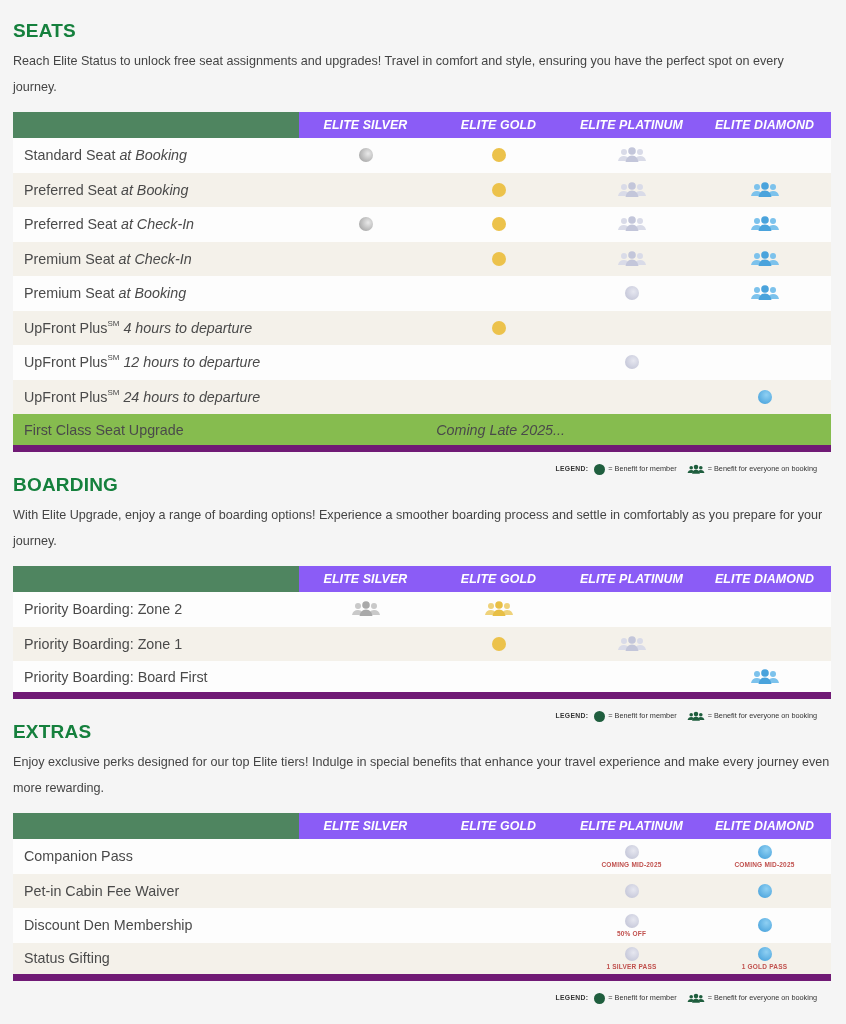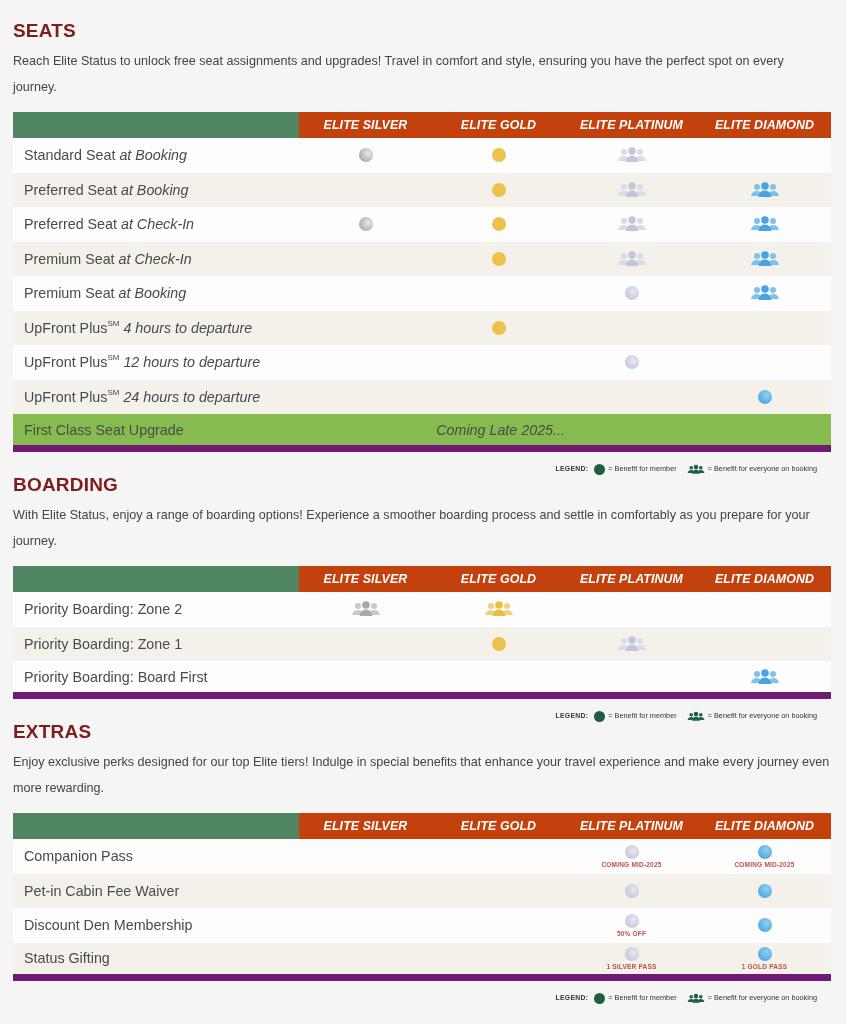--- a/index.html
+++ b/index.html
@@ -1,23 +1,23 @@
 <!DOCTYPE html>
 <html><head>
 <meta charset="utf-8">
 <style>
   * { box-sizing: border-box; margin: 0; padding: 0; }
   html, body { width: 846px; height: 1024px; background: #f5f5f5; overflow: hidden; }
   body { font-family: "Liberation Sans", "DejaVu Sans", sans-serif; color: #444; position: relative; }
   .top-legend-stub { position: absolute; top: -8px; right: 30px; height: 12px; width: 290px; }
   .section { position: absolute; left: 13px; width: 818px; }
-  .sec-title { font-family: "Liberation Sans", sans-serif; font-weight: bold; font-size: 19px; color: #7f1d1d; letter-spacing: 0.2px; }
+  .sec-title { font-family: "Liberation Sans", sans-serif; font-weight: bold; font-size: 19px; color: #15803d; letter-spacing: 0.2px; }
   .sec-desc { font-size: 12.6px; line-height: 26px; color: #444; margin-top: 6px; }
   table.bt { width: 818px; border-collapse: collapse; table-layout: fixed; }
-  table.bt thead th { height: 26px; background: #c2410c; color: #fff; font-style: italic; font-weight: 900; font-size: 12.4px; text-align: center; letter-spacing: 0.1px; }
+  table.bt thead th { height: 26px; background: #8b5cf6; color: #fff; font-style: italic; font-weight: 900; font-size: 12.4px; text-align: center; letter-spacing: 0.1px; }
   table.bt thead th.first { background: #4f8560; width: 286px; }
   table.bt tbody td { height: 34.5px; font-size: 14.3px; color: #4a4a4a; }
   table.bt tbody td.label { padding-left: 11px; white-space: nowrap; }
   table.bt tbody td.cell { text-align: center; vertical-align: middle; }
   table.bt tbody tr:nth-child(odd) { background: #fdfdfd; }
   table.bt tbody tr:nth-child(even) { background: #f4f1ea; }
   .it { font-style: italic; margin-top: 24px; }
   sup { font-size: 8px; vertical-align: top; position: relative; top: -1px; }
   .dot { display: inline-block; width: 14px; height: 14px; border-radius: 50%; vertical-align: middle; }
   .dot.silver { background: radial-gradient(circle at 65% 40%, #e9e9e9 0%, #b0b0b0 70%, #9d9d9d 100%); }
@@ -296,21 +296,21 @@
           <circle cx="23" cy="6" r="3" fill="#1f5e3e"></circle>
           <path d="M1 15 Q2 10 7 10 Q10 10 11 12 L9 15 Z" fill="#1f5e3e"></path>
           <path d="M29 15 Q28 10 23 10 Q20 10 19 12 L21 15 Z" fill="#1f5e3e"></path>
           <circle cx="15" cy="5" r="3.8" fill="#1f5e3e"></circle>
           <path d="M8.5 16 Q9.5 9.5 15 9.5 Q20.5 9.5 21.5 16 Z" fill="#1f5e3e"></path>
         </svg></span><span> = Benefit for everyone on booking</span></div>
 </div>
 
 <div class="section" style="top:474px;">
   <h2 class="sec-title">BOARDING</h2>
-  <p class="sec-desc">With Elite Status, enjoy a range of boarding options! Experience a smoother boarding process and settle in comfortably as you prepare for your journey.</p>
+  <p class="sec-desc">With Elite Upgrade, enjoy a range of boarding options! Experience a smoother boarding process and settle in comfortably as you prepare for your journey.</p>
   <table class="bt" style="margin-top:12px;">
     <thead>
         <tr>
       <th class="first"></th>
       <th>ELITE SILVER</th>
       <th>ELITE GOLD</th>
       <th>ELITE PLATINUM</th>
       <th>ELITE DIAMOND</th>
     </tr>
       </thead>

